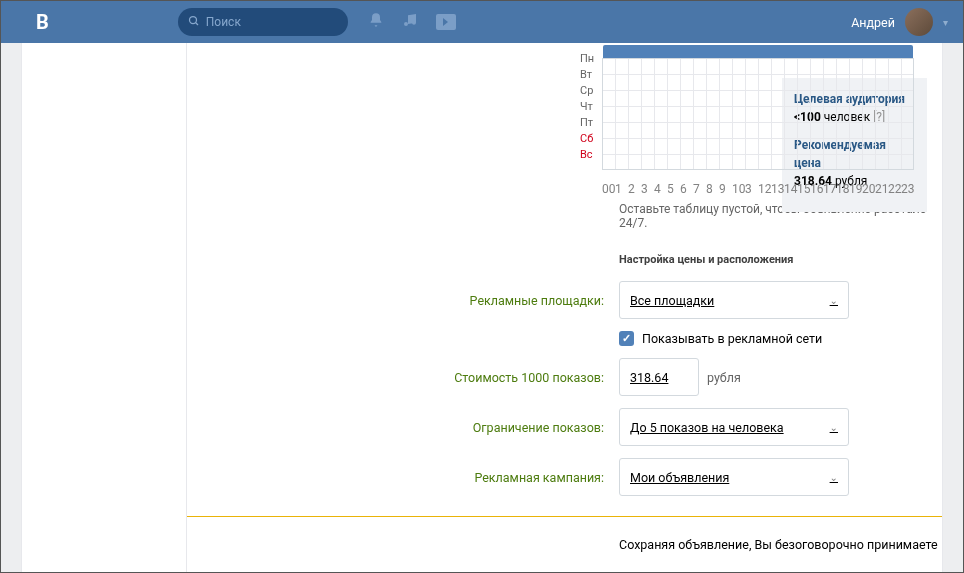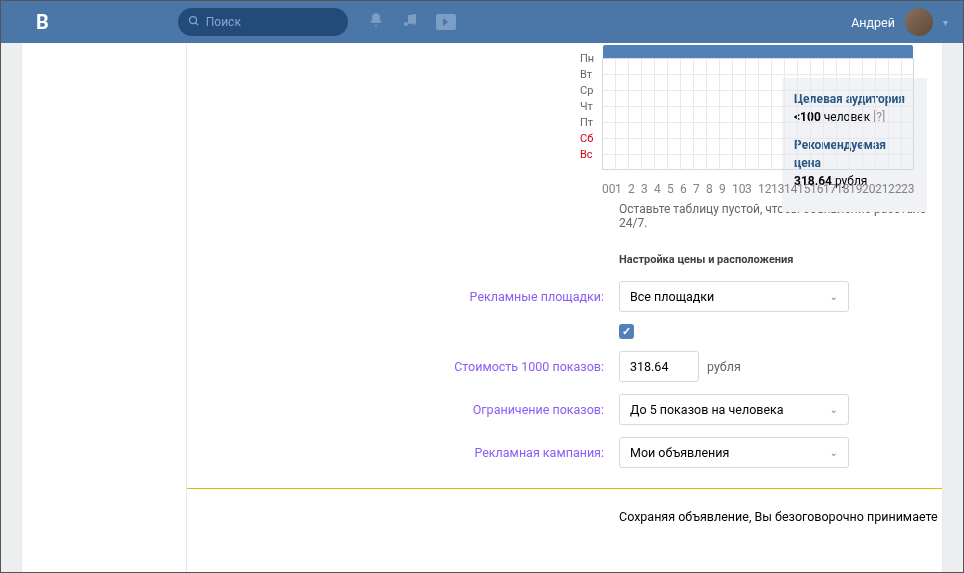--- a/index.html
+++ b/index.html
@@ -209,40 +209,41 @@
     }
     .form-row {
       display: flex;
       align-items: center;
       margin-bottom: 12px;
     }
     .form-label {
       width: 432px;
       text-align: right;
       padding-right: 15px;
-      color: #8b5cf6;
+      color: #4d7c0f;
       font-size: 12.5px;
       flex-shrink: 0;
     }
     .form-control {
       display: flex;
       align-items: center;
       gap: 8px;
     }
     .select-box, .text-input {
       border: 1px solid #d3d9de;
       border-radius: 3px;
-      height: 31px;
+      height: 38px;
       padding: 0 10px;
       font-size: 12.5px;
       display: flex;
       align-items: center;
       justify-content: space-between;
       background: #fff;
       color: #000;
+      text-decoration: underline;
     }
     .select-box {
       width: 230px;
     }
     .select-arrow {
       color: #828282;
       font-size: 10px;
     }
     .text-input {
       width: 80px;
@@ -391,20 +392,21 @@
           <span class="select-arrow">⌄</span>
         </div>
       </div>
     </div>
 
 
     <div class="form-row">
       <div class="form-label"></div>
       <div class="form-control">
         <div class="cb"></div>
+        <span>Показывать в рекламной сети</span>
       </div>
     </div>
 
     <div class="form-row">
       <div class="form-label">Стоимость 1000 показов:</div>
       <div class="form-control">
         <div class="text-input">
             <input value="318.64" style="">
           </div>
         <span class="unit-label">рубля</span>

